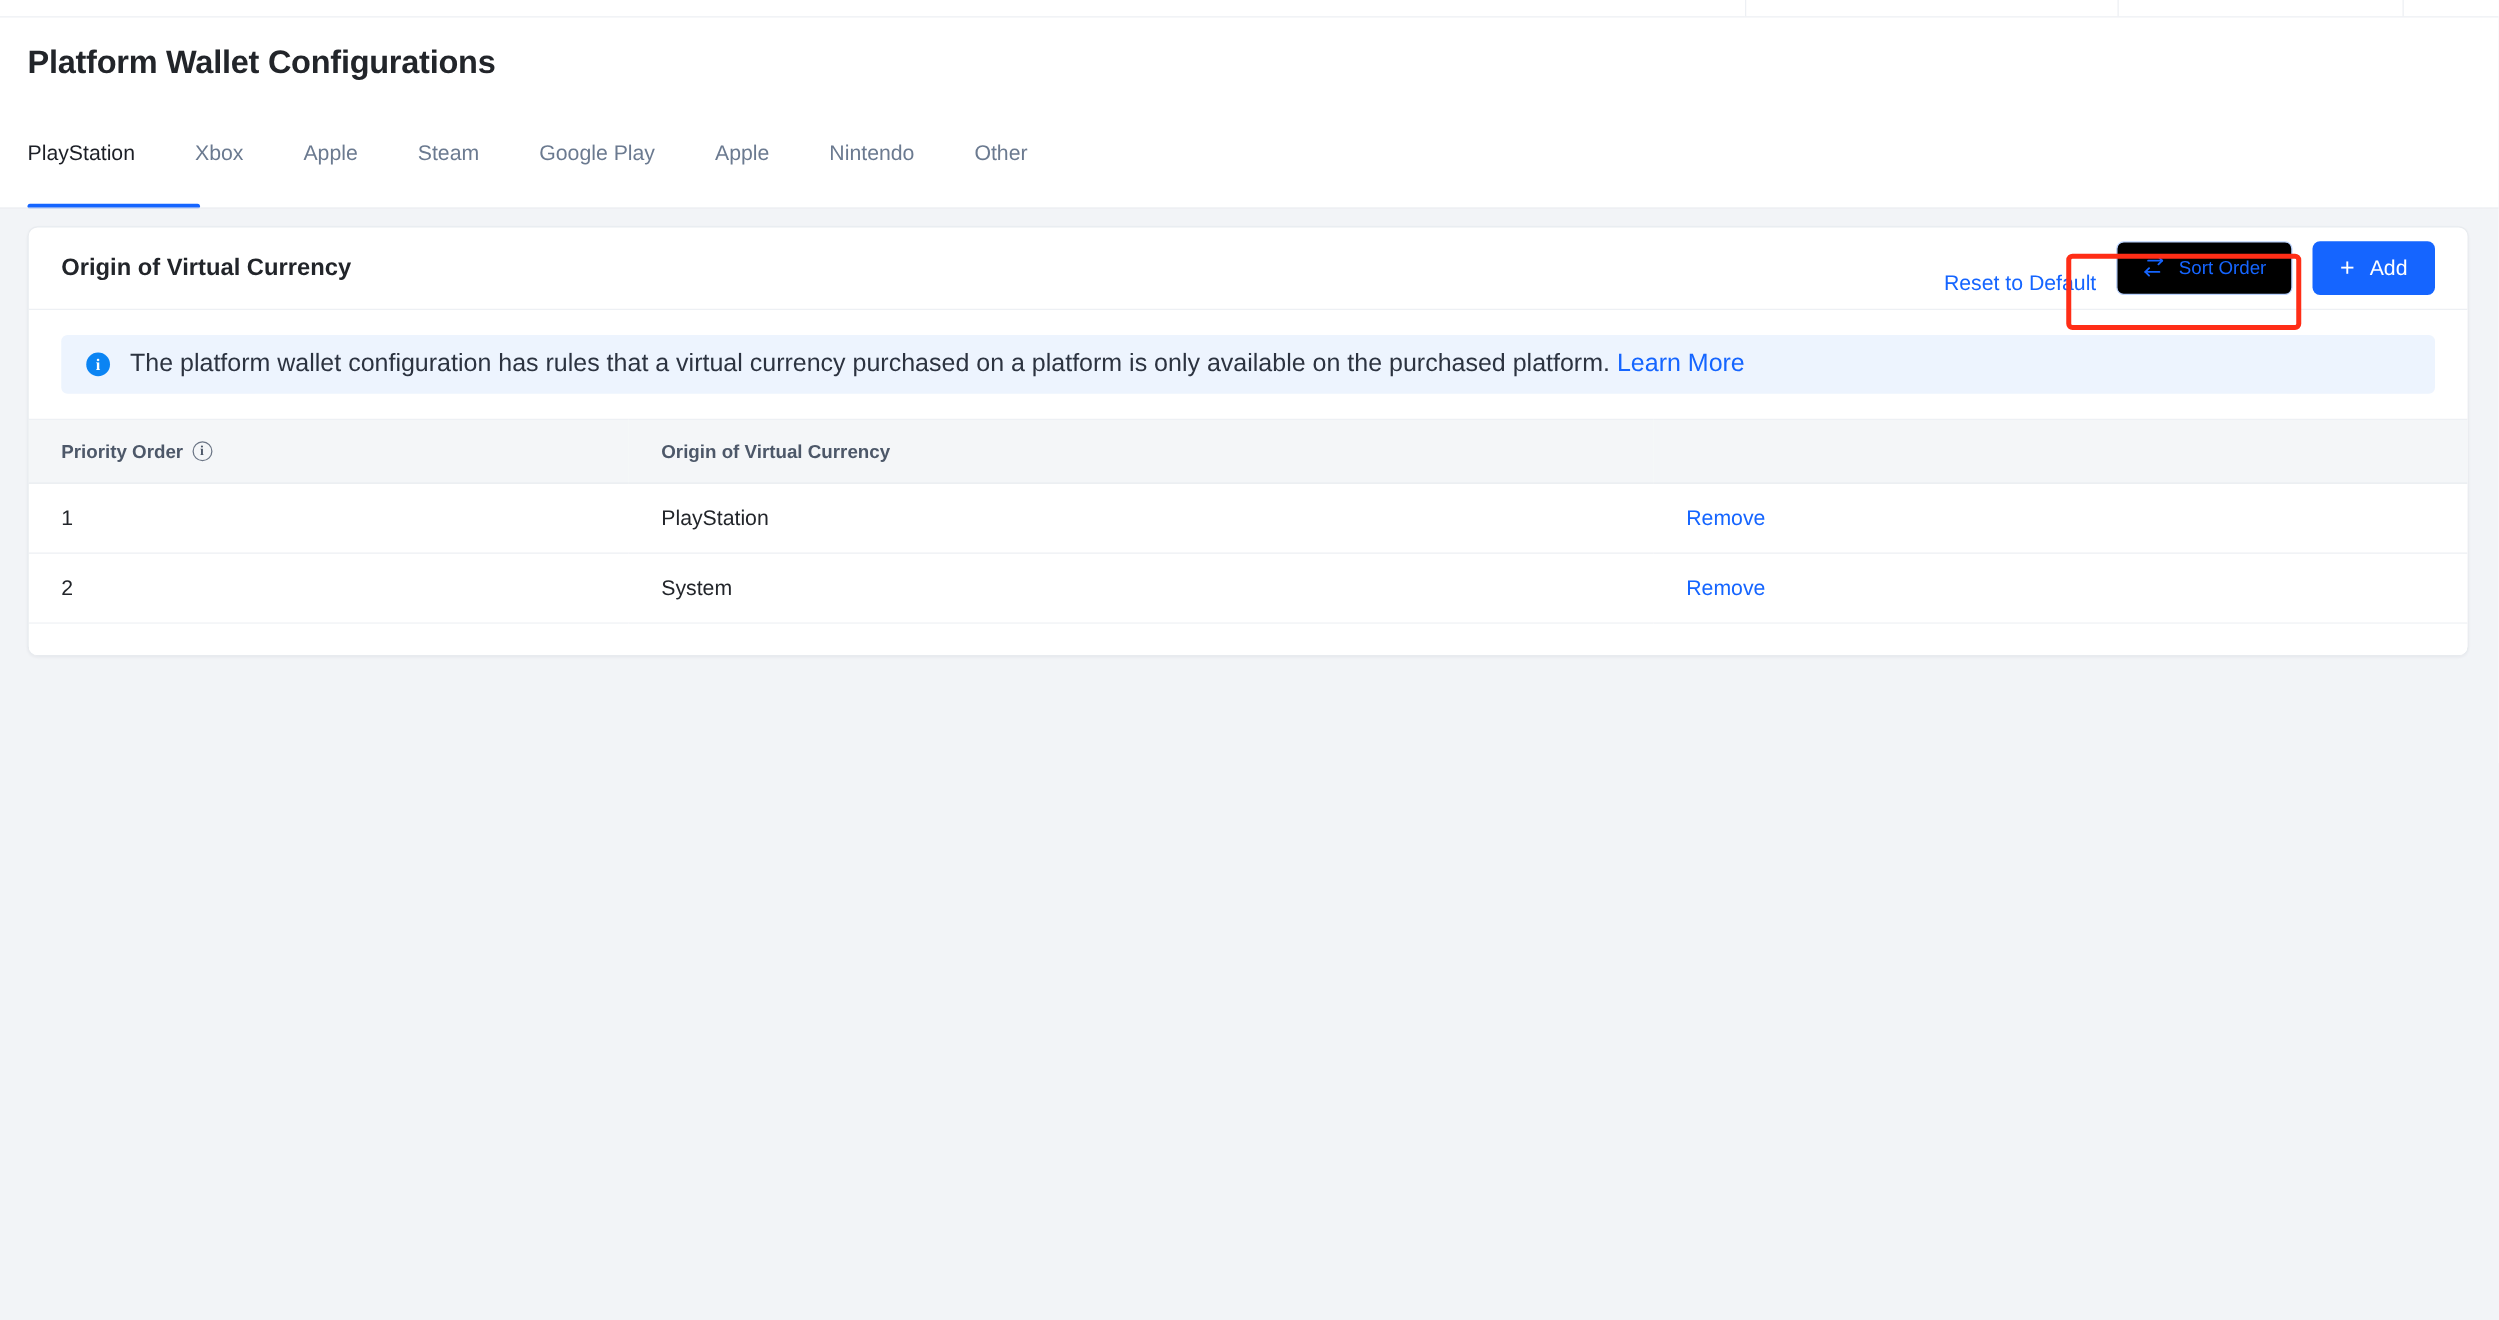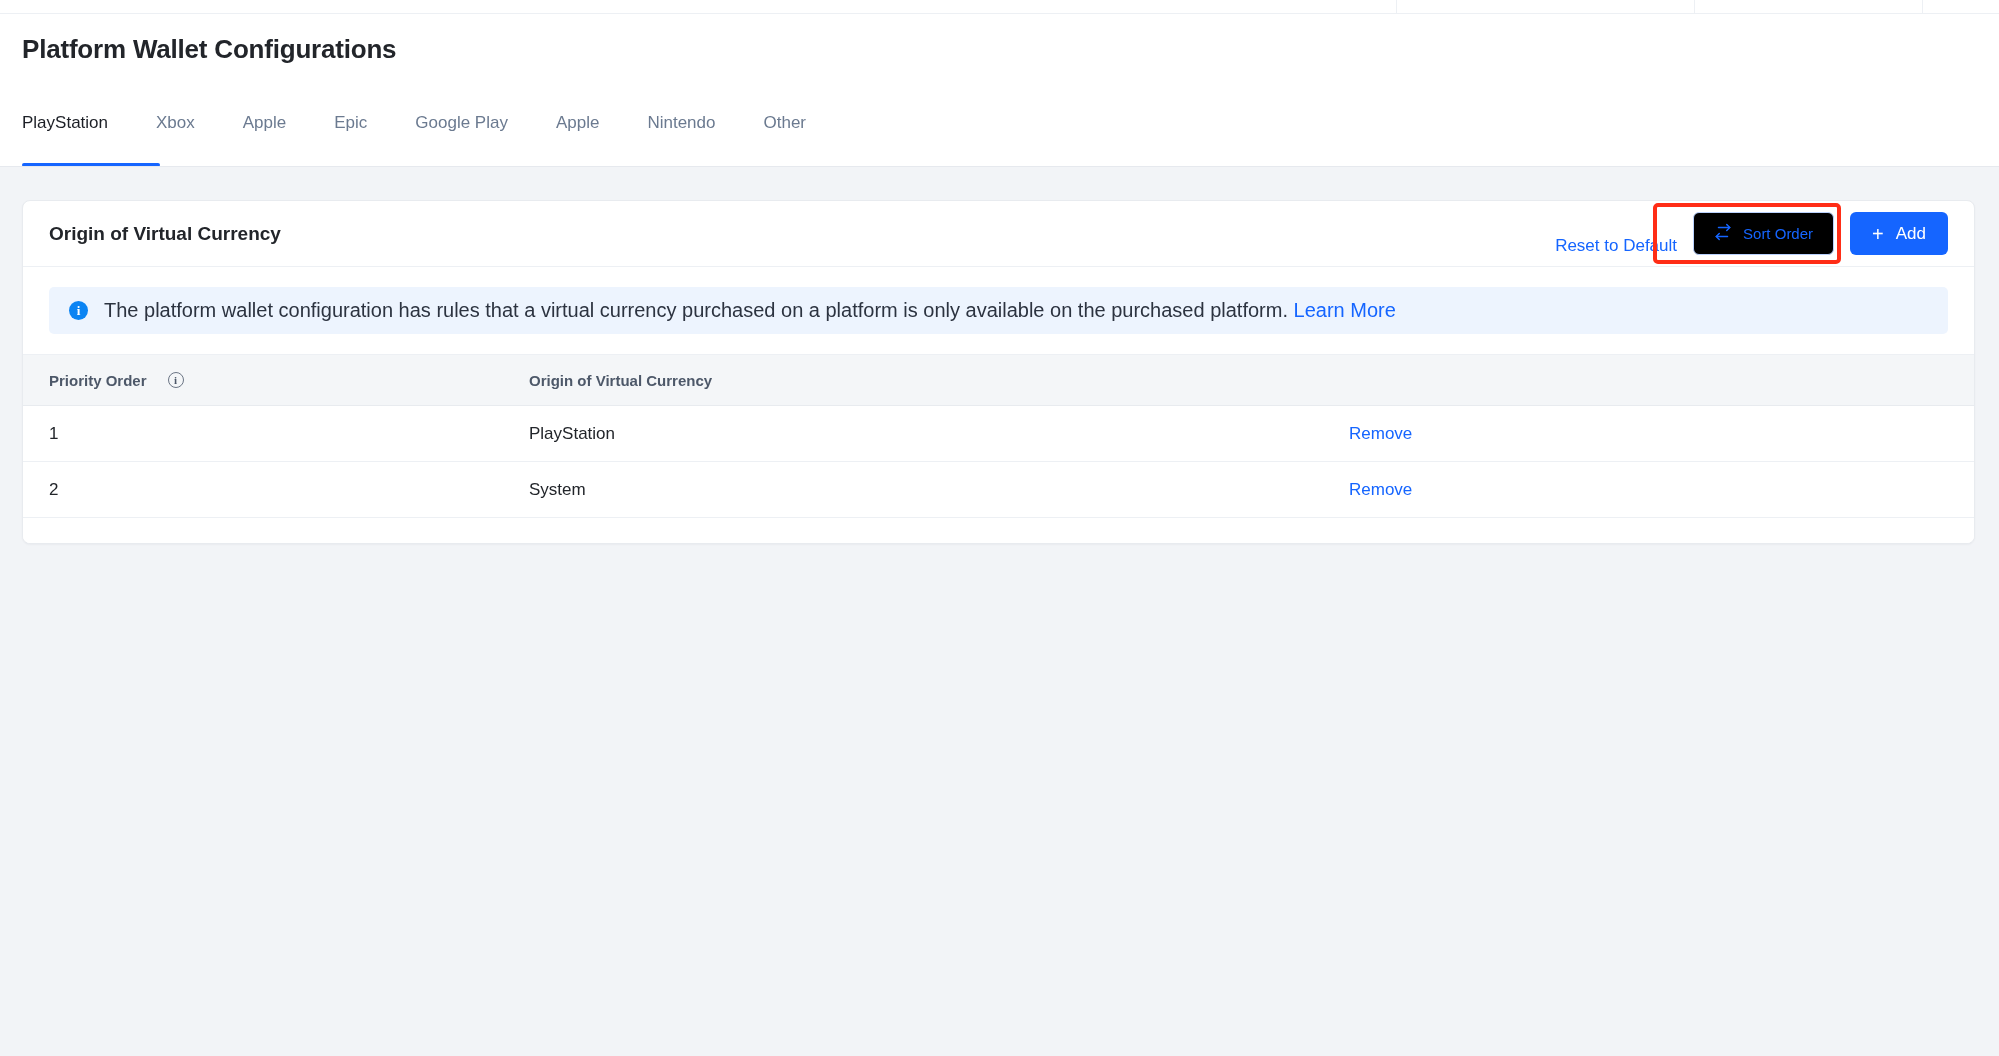--- a/index.html
+++ b/index.html
@@ -94,21 +94,21 @@
     top: 167px;
     width: 1999px;
     height: 889px;
     background: #F2F4F7;
   }
 
   
   .card {
     position: absolute;
     left: 22px;
-    top: 200px;
+    top: 181px;
     width: 1953px;
     background: #FFFFFF;
     border: 1px solid #E8EBEF;
     border-radius: 8px;
     box-shadow: 0 1px 2px rgba(16,24,40,0.04);
     overflow: hidden;
   }
 
   .card-header {
     height: 66px;
@@ -244,21 +244,21 @@
     padding: 0 26px;
     white-space: nowrap;
   }
   th.col-priority { width: 480px; }
   th.col-origin { width: 820px; }
   th.col-action { }
 
   .th-inner {
     display: inline-flex;
     align-items: center;
-    gap: 21px;
+    gap: 7px;
   }
   .info-icon-outline {
     width: 16px;
     height: 16px;
     border-radius: 50%;
     border: 1.4px solid #6B7585;
     color: #4D5869;
     font-size: 11px;
     font-family: "Liberation Serif", serif;
     display: inline-flex;
@@ -304,21 +304,21 @@
     <div class="tab active">
       <span>PlayStation</span>
     </div>
     <div class="tab">
       <span>Xbox</span>
     </div>
     <div class="tab">
       <span>Apple</span>
     </div>
     <div class="tab">
-      <span>Epic</span>
+      <span>Steam</span>
     </div>
     <div class="tab">
       <span>Google Play</span>
     </div>
     <div class="tab">
       <span>Apple</span>
     </div>
     <div class="tab">
       <span>Nintendo</span>
     </div>

